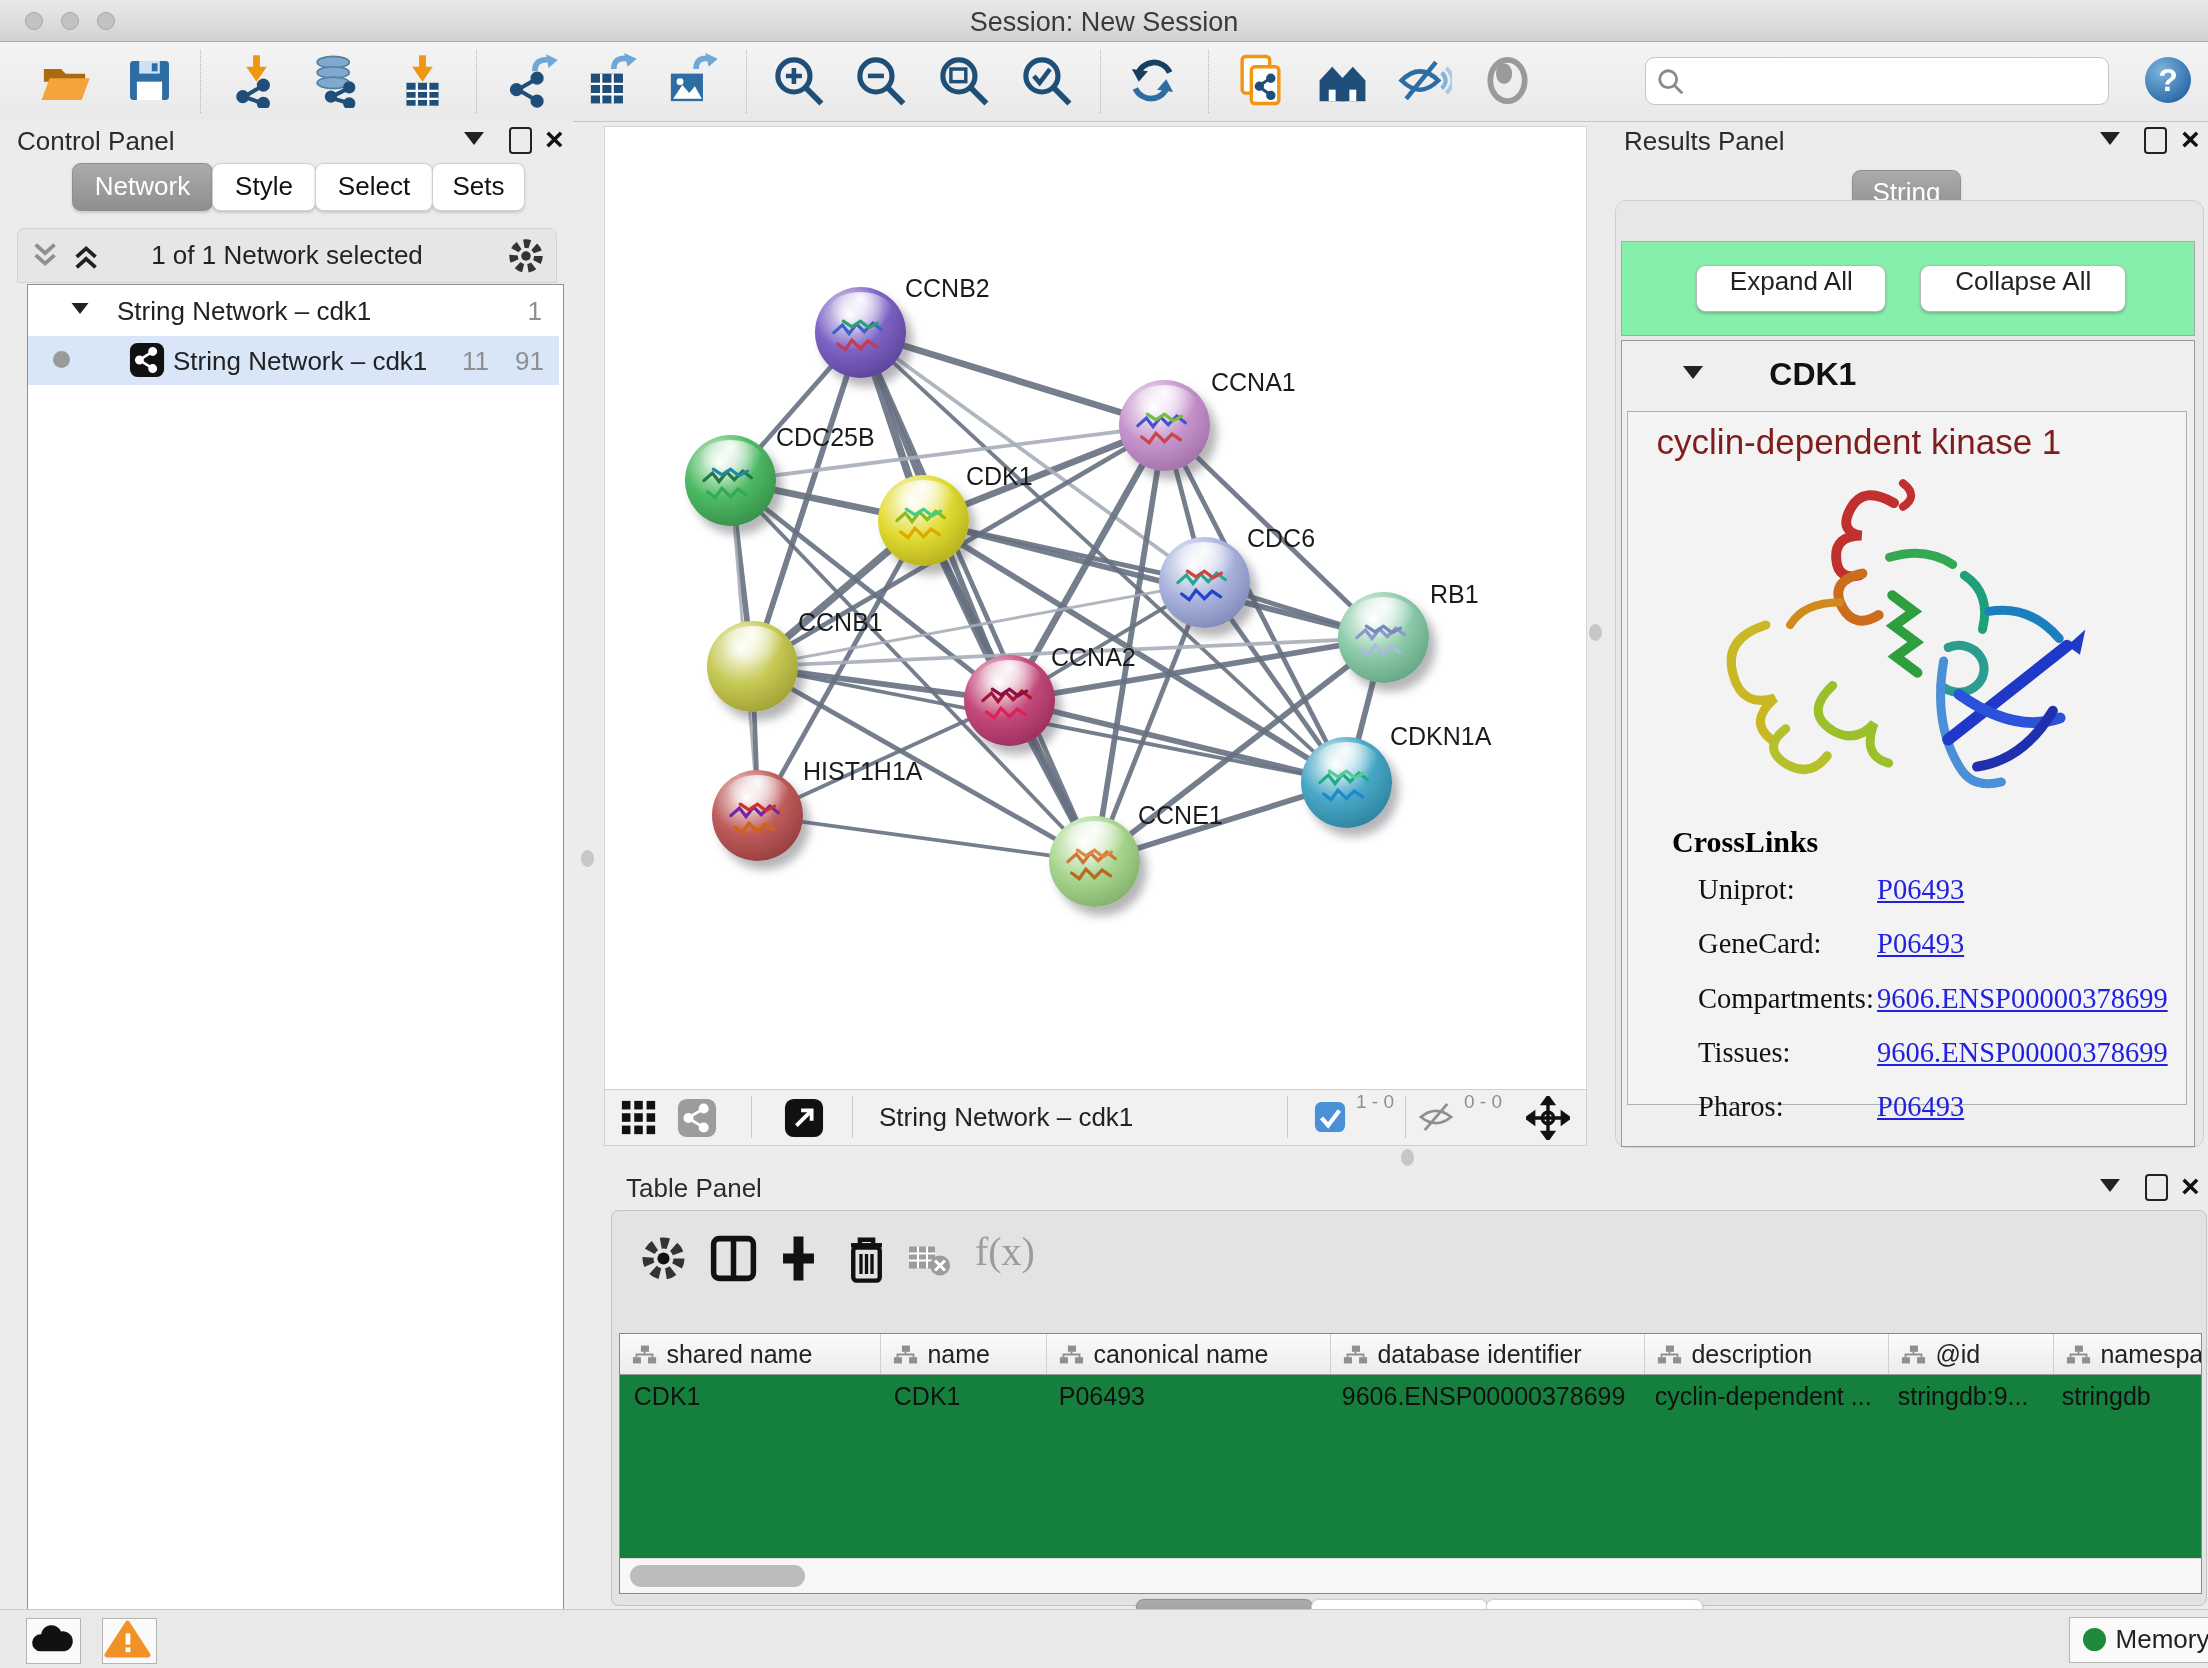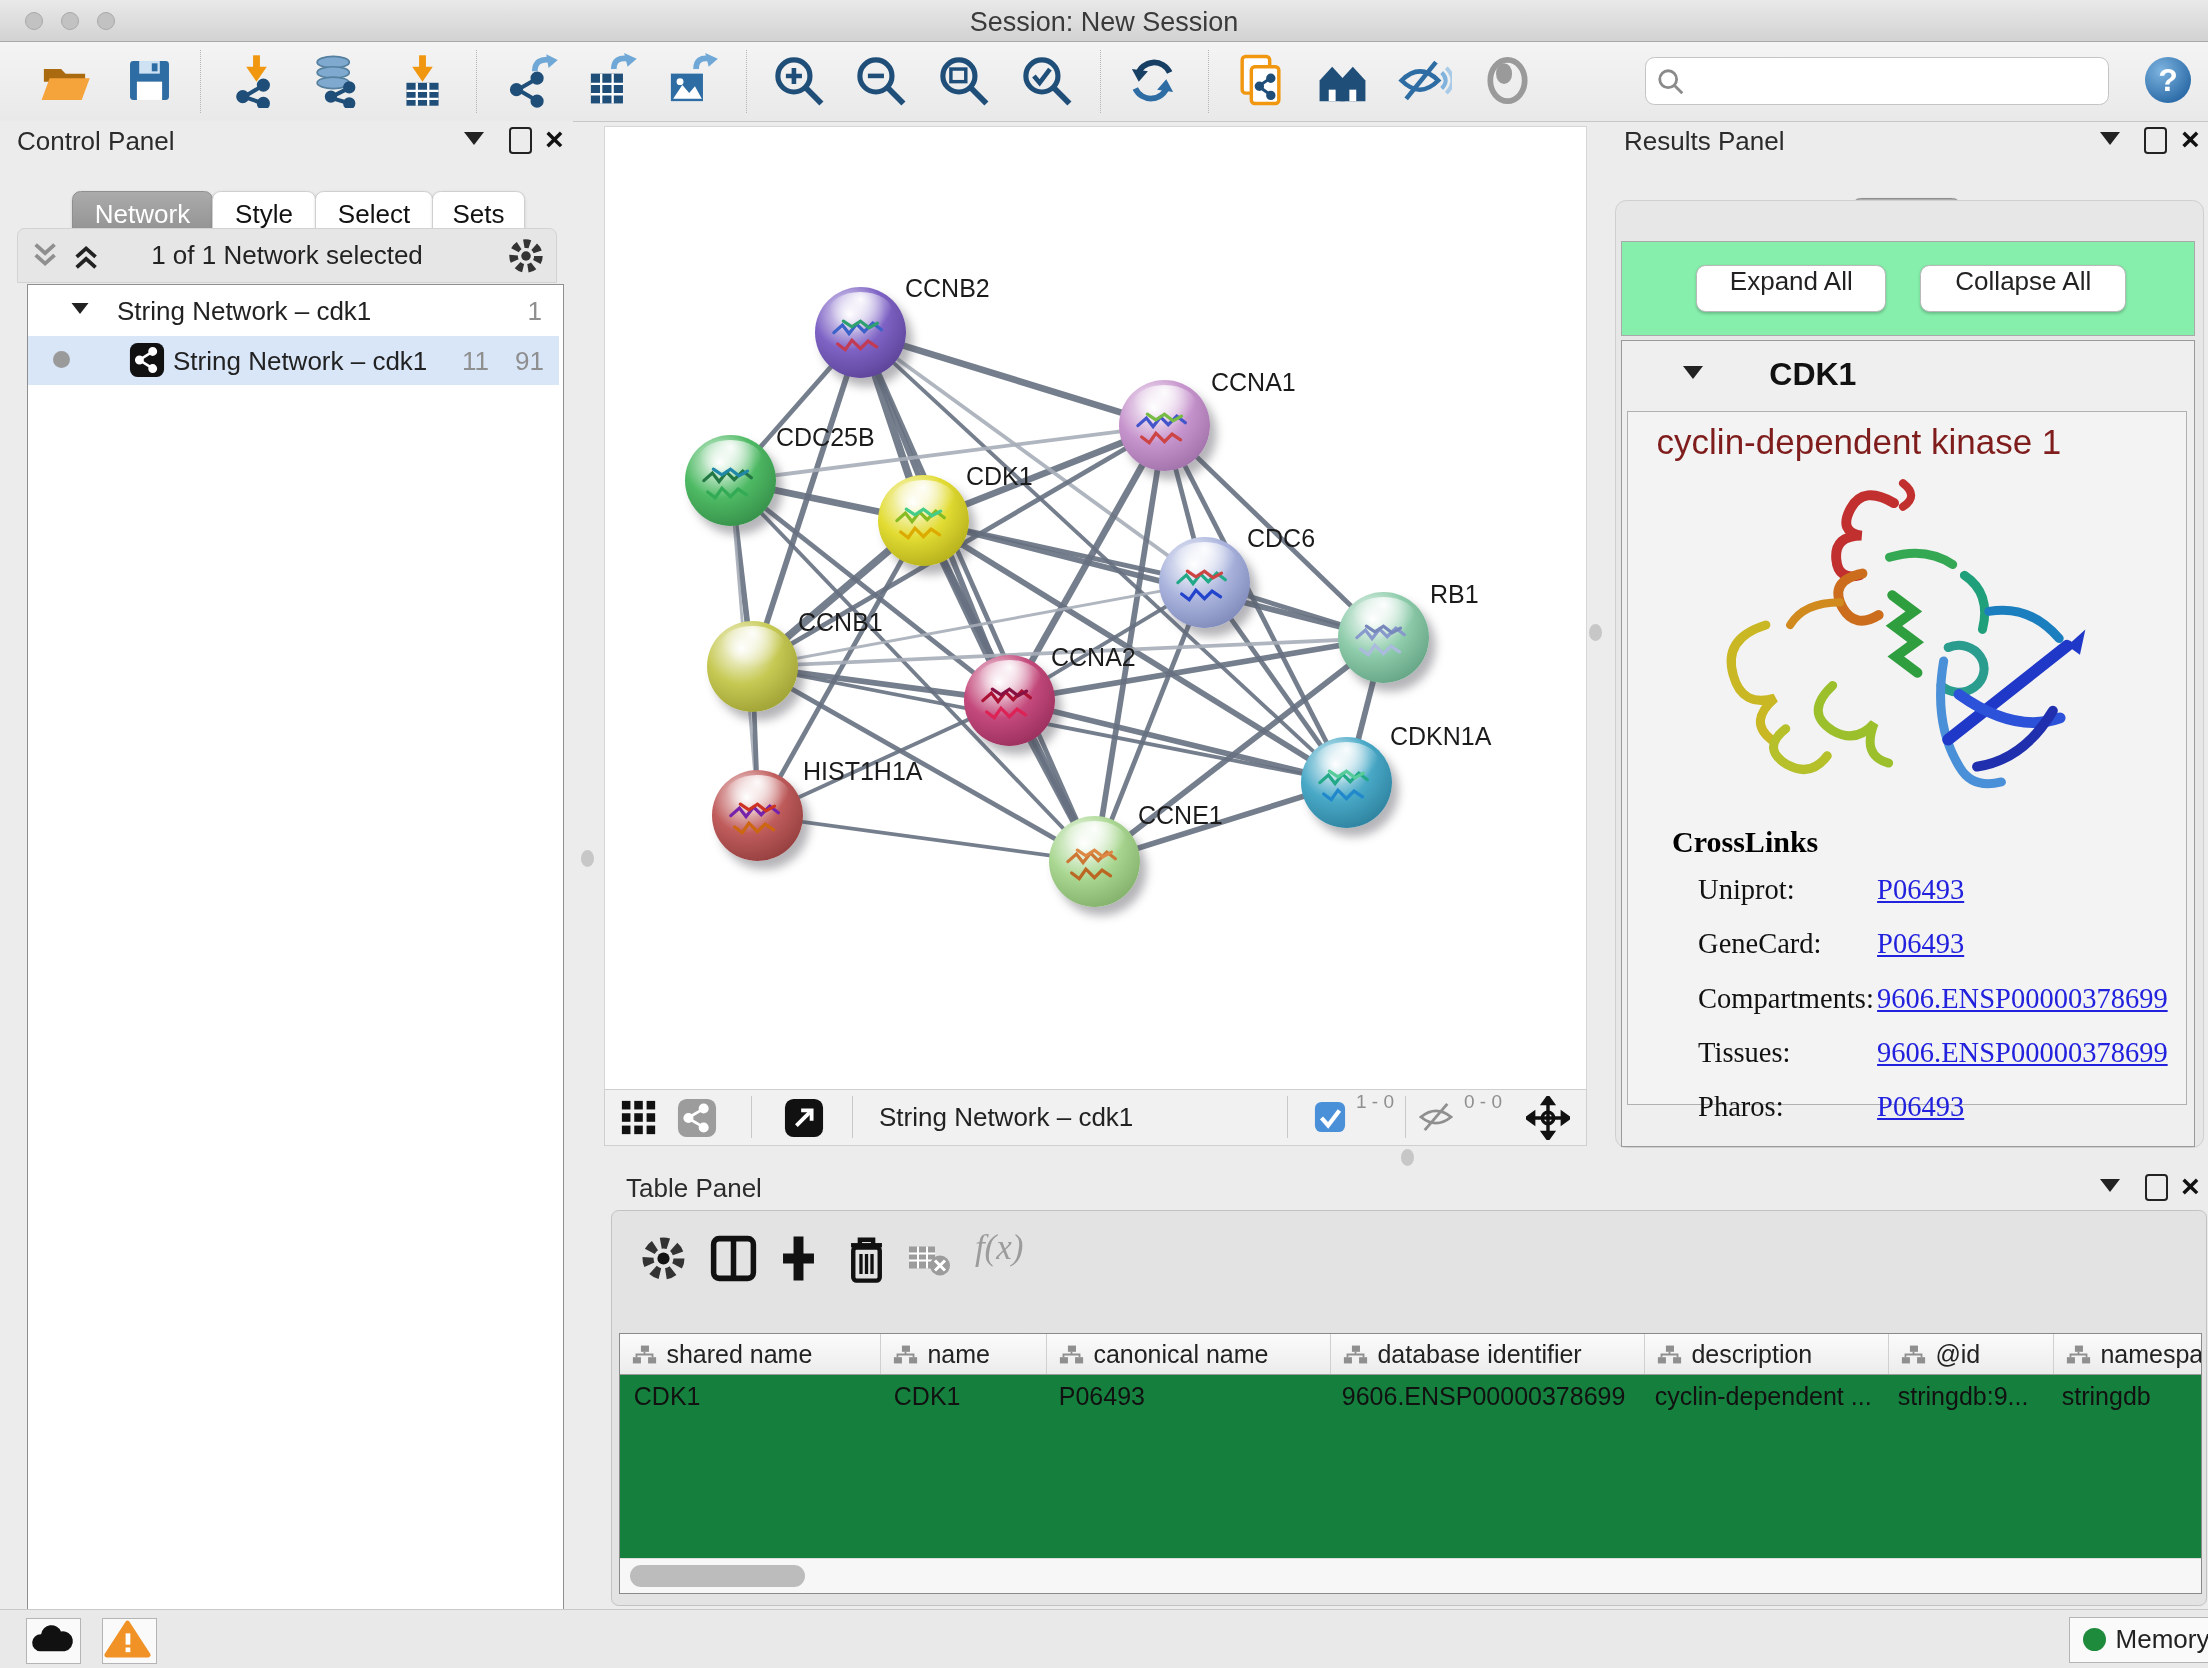--- a/index.html
+++ b/index.html
@@ -29,21 +29,21 @@
   
   .phead{position:absolute;height:38px;font-size:26px;color:#2b2b2b;}
   .phead .ptitle{position:absolute;left:17px;top:4.8px;}
   .tri-down{width:0;height:0;border-left:10.5px solid transparent;border-right:10.5px solid transparent;
     border-top:13.3px solid #222;display:inline-block;}
   .winbtn-max{position:absolute;width:19px;height:23px;border:2.9px solid #222;border-radius:3.8px;top:5.7px;}
   .winbtn-tri{position:absolute;top:11.4px;}
   .winbtn-x{position:absolute;top:1.9px;font-size:32px;font-weight:bold;color:#111;line-height:32px;}
   .tab{position:absolute;height:48px;background:#fff;border:1px solid #cfcfcf;
     font-size:26px;text-align:center;color:#111;border-radius:8.6px 8.6px 8.6px 8.6px;
-    line-height:46px;box-shadow:0 1.9px 2.9px rgba(0,0,0,.15);margin-top:28px;}
+    line-height:46px;box-shadow:0 1.9px 2.9px rgba(0,0,0,.15);}
   .tab.sel{background:linear-gradient(#ababab,#8f8f8f);color:#fff;border-color:#8f8f8f;}
   
   .cpanel{position:absolute;left:0;top:121px;width:573px;height:1488px;background:#ececec;}
   .cp-sub{position:absolute;left:17px;top:107px;width:538px;height:53px;background:#e6e6e6;
     border:1px solid #d2d2d2;border-radius:7.6px 7.6px 0 0;}
   .cp-sub .lbl{position:absolute;left:0;right:0;text-align:center;top:11.4px;font-size:26px;color:#222;}
   .treebox{position:absolute;left:27px;top:163px;width:535px;height:1409px;background:#fff;
     border:1.9px solid #8f8f8f;}
   .trow{position:absolute;left:0;width:531px;height:49px;font-size:26px;}
   .trow .cnt{position:absolute;font-size:26px;color:#8f8f8f;}
@@ -613,21 +613,21 @@
           <path d="M18 12v-5h12v5" stroke="#111" stroke-width="4" fill="none"></path>
           <rect x="12" y="14" width="24" height="30" rx="3" stroke="#111" stroke-width="4" fill="none"></rect>
           <path d="M19 20v18M24 20v18M29 20v18" stroke="#111" stroke-width="3"></path>
         </svg>
       <svg class="tpi" style="left:293px;width:48px" viewBox="0 0 48 48">
           <rect x="4" y="12" width="26" height="22" fill="#9c9c9c"></rect>
           <path d="M4 19h26M4 26h26M13 12v22M22 12v22" stroke="#fff" stroke-width="2"></path>
           <circle cx="35" cy="31" r="10" fill="#9c9c9c"></circle>
           <path d="M30 26l10 10M40 26l-10 10" stroke="#fff" stroke-width="3"></path>
         </svg>
-      <span style="position:absolute;left:363px;top:17px;font-family:'Liberation Serif',serif;font-style:italic;font-size:35px;color:#9c9c9c">f(x)</span>
+      <span style="position:absolute;left:363px;top:17px;font-family:'Liberation Serif',serif;font-size:40px;color:#9c9c9c">f(x)</span>
       <div class="tbl">
         <div class="tbl-head" id="tbl-head">
             <div class="th" style="width: 260px; flex: 0 0 auto;">
               <svg width="25" height="21" viewBox="0 0 28 22">
                 <g fill="#8f8f8f">
                   <rect x="10" y="1" width="9" height="7"></rect>
                   <rect x="1" y="14" width="9" height="7"></rect>
                   <rect x="18" y="14" width="9" height="7"></rect>
                   <path d="M14 8v4M5 14v-3h18v3" stroke="#8f8f8f" fill="none" stroke-width="2"></path>
                 </g>

